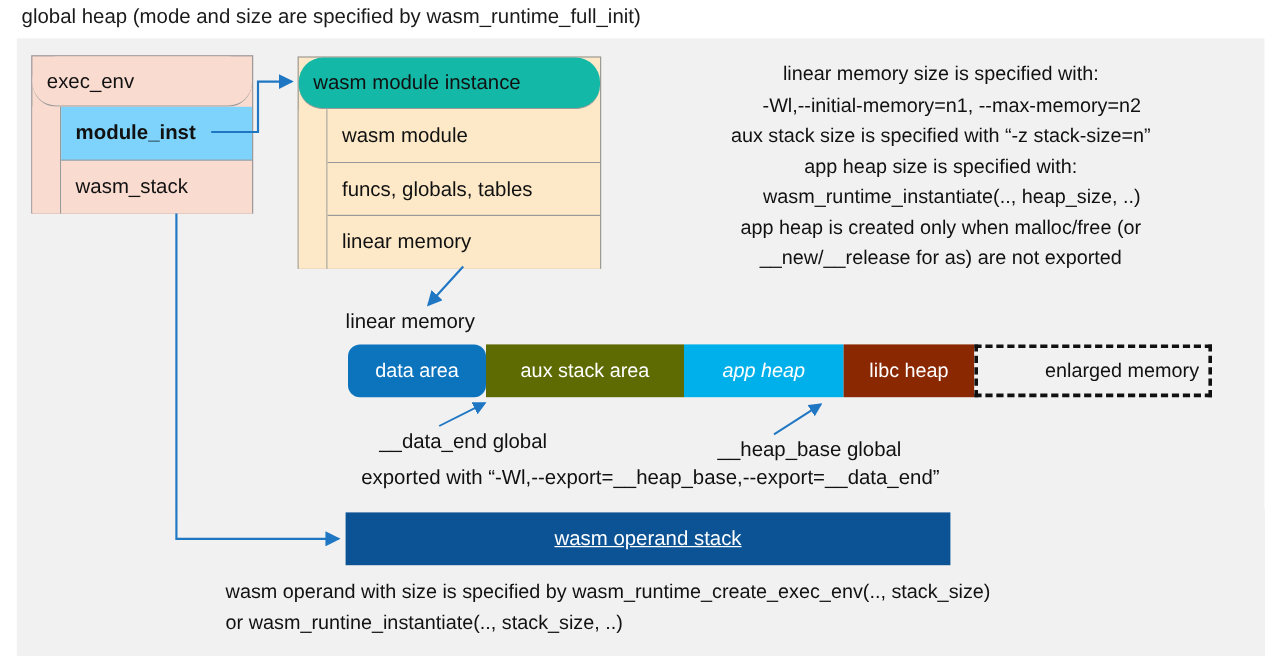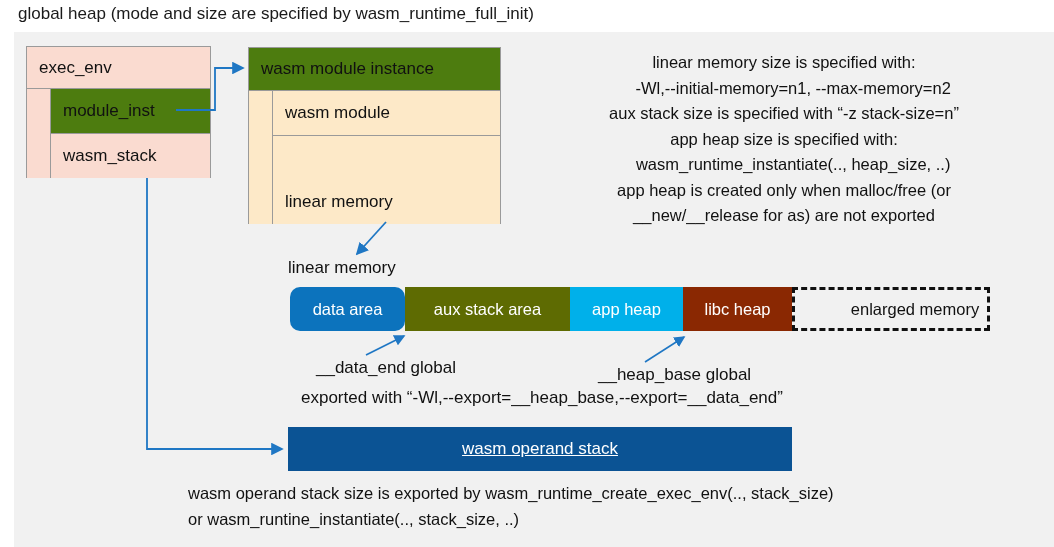--- a/index.html
+++ b/index.html
@@ -43,20 +43,21 @@
   .sbox .hdr {
     position: absolute;
     box-sizing: border-box;
     left: 0; top: 0; right: 0;
     border-bottom: 1px solid #9a9a9a;
     display: flex;
     align-items: center;
     padding-left: 12px;
     font-size: 17px;
     color: #111;
+    border-radius: 20px;
   }
   .sbox .leftcol {
     position: absolute;
     box-sizing: border-box;
     left: 0;
     width: 24px;
     border-right: 1px solid #9a9a9a;
   }
   .srow {
     position: absolute;
@@ -167,54 +168,55 @@
 
 <div id="canvas">
 
   <div class="gray-panel" style="background: rgb(241, 241, 241);"></div>
 
   <div class="ttl">global heap (mode and size are specified by wasm_runtime_full_init)</div>
 
   <div class="sbox execenv" style="background: rgb(250, 219, 208);">
     <div class="hdr" style="height: 42px; background: rgb(250, 219, 208);">exec_env</div>
     <div class="leftcol" style="top: 42px; height: 89px; background: rgb(250, 219, 208);"></div>
-    <div class="srow" style="top: 42px; height: 45px; right: 0px; background: #4d7c0f;">module_inst</div>
+    <div class="srow" style="top: 42px; height: 45px; right: 0px; background: #7dd3fc; font-weight: bold;">module_inst</div>
     <div class="srow last" style="top: 87px; height: 44px; right: 0px; background: rgb(250, 219, 208);">wasm_stack</div>
   </div>
 
   <div class="sbox modinst" style="background: rgb(253, 233, 200);">
-    <div class="hdr" style="height: 43px; background: #4d7c0f;">wasm module instance</div>
+    <div class="hdr" style="height: 43px; background: #14b8a6;">wasm module instance</div>
     <div class="leftcol" style="top: 43px; height: 133px; background: rgb(253, 233, 200);"></div>
     <div class="srow" style="top: 43px; height: 45px; right: 0px; background: rgb(253, 233, 200);">wasm module</div>
+    <div class="srow" style="top: 88px; height: 44px; right: 0px; background: rgb(253, 233, 200);">funcs, globals, tables</div>
     <div class="srow last" style="top: 132px; height: 44px; right: 0px; background: rgb(253, 233, 200);">linear memory</div>
   </div>
 
   <div class="infoblk">linear memory size is specified with:
     -Wl,--initial-memory=n1, --max-memory=n2
 aux stack size is specified with “-z stack-size=n”
 app heap size is specified with:
     wasm_runtime_instantiate(.., heap_size, ..)
 app heap is created only when malloc/free (or
 __new/__release for as) are not exported</div>
 
   <div class="lm-label">linear memory</div>
   <div class="membar">
     <div class="seg" style="width: 115px; background: rgb(12, 115, 189); border-radius: 10px;">data area</div>
     <div class="seg" style="width: 165px; background: rgb(94, 107, 2);">aux stack area</div>
-    <div class="seg" style="width: 113px; background: rgb(0, 176, 234);">app heap</div>
+    <div class="seg" style="width: 133px; background: rgb(0, 176, 234); font-style: italic;">app heap</div>
     <div class="seg" style="width: 109px; background: rgb(138, 40, 2);">libc heap</div>
     <div class="seg dashed" style="width: 198px; background: rgb(241, 241, 241); padding-left: 48px;">enlarged memory</div>
   </div>
 
   <div class="callout c-dataend">__data_end global</div>
   <div class="callout c-heapbase">__heap_base global</div>
   <div class="callout c-export">exported with “-Wl,--export=__heap_base,--export=__data_end”</div>
 
   <div class="opstack" style="background: rgb(11, 83, 148);">wasm operand stack</div>
-  <div class="bottomtxt">wasm operand stack size is exported by wasm_runtime_create_exec_env(.., stack_size)
+  <div class="bottomtxt">wasm operand with size is specified by wasm_runtime_create_exec_env(.., stack_size)
 or wasm_runtine_instantiate(.., stack_size, ..)</div>
 
   <svg class="overlay">
     <defs>
       <marker id="ah" markerWidth="7" markerHeight="7" refX="6" refY="3.5" orient="auto" markerUnits="strokeWidth">
         <path d="M0,0 L7,3.5 L0,7 z" fill="#1f77c4"></path>
       </marker>
     </defs>
 
     <path d="M176,110 L215,110 L215,68 L243,68" fill="none" stroke="#1f77c4" stroke-width="1.8" marker-end="url(#ah)"></path>

